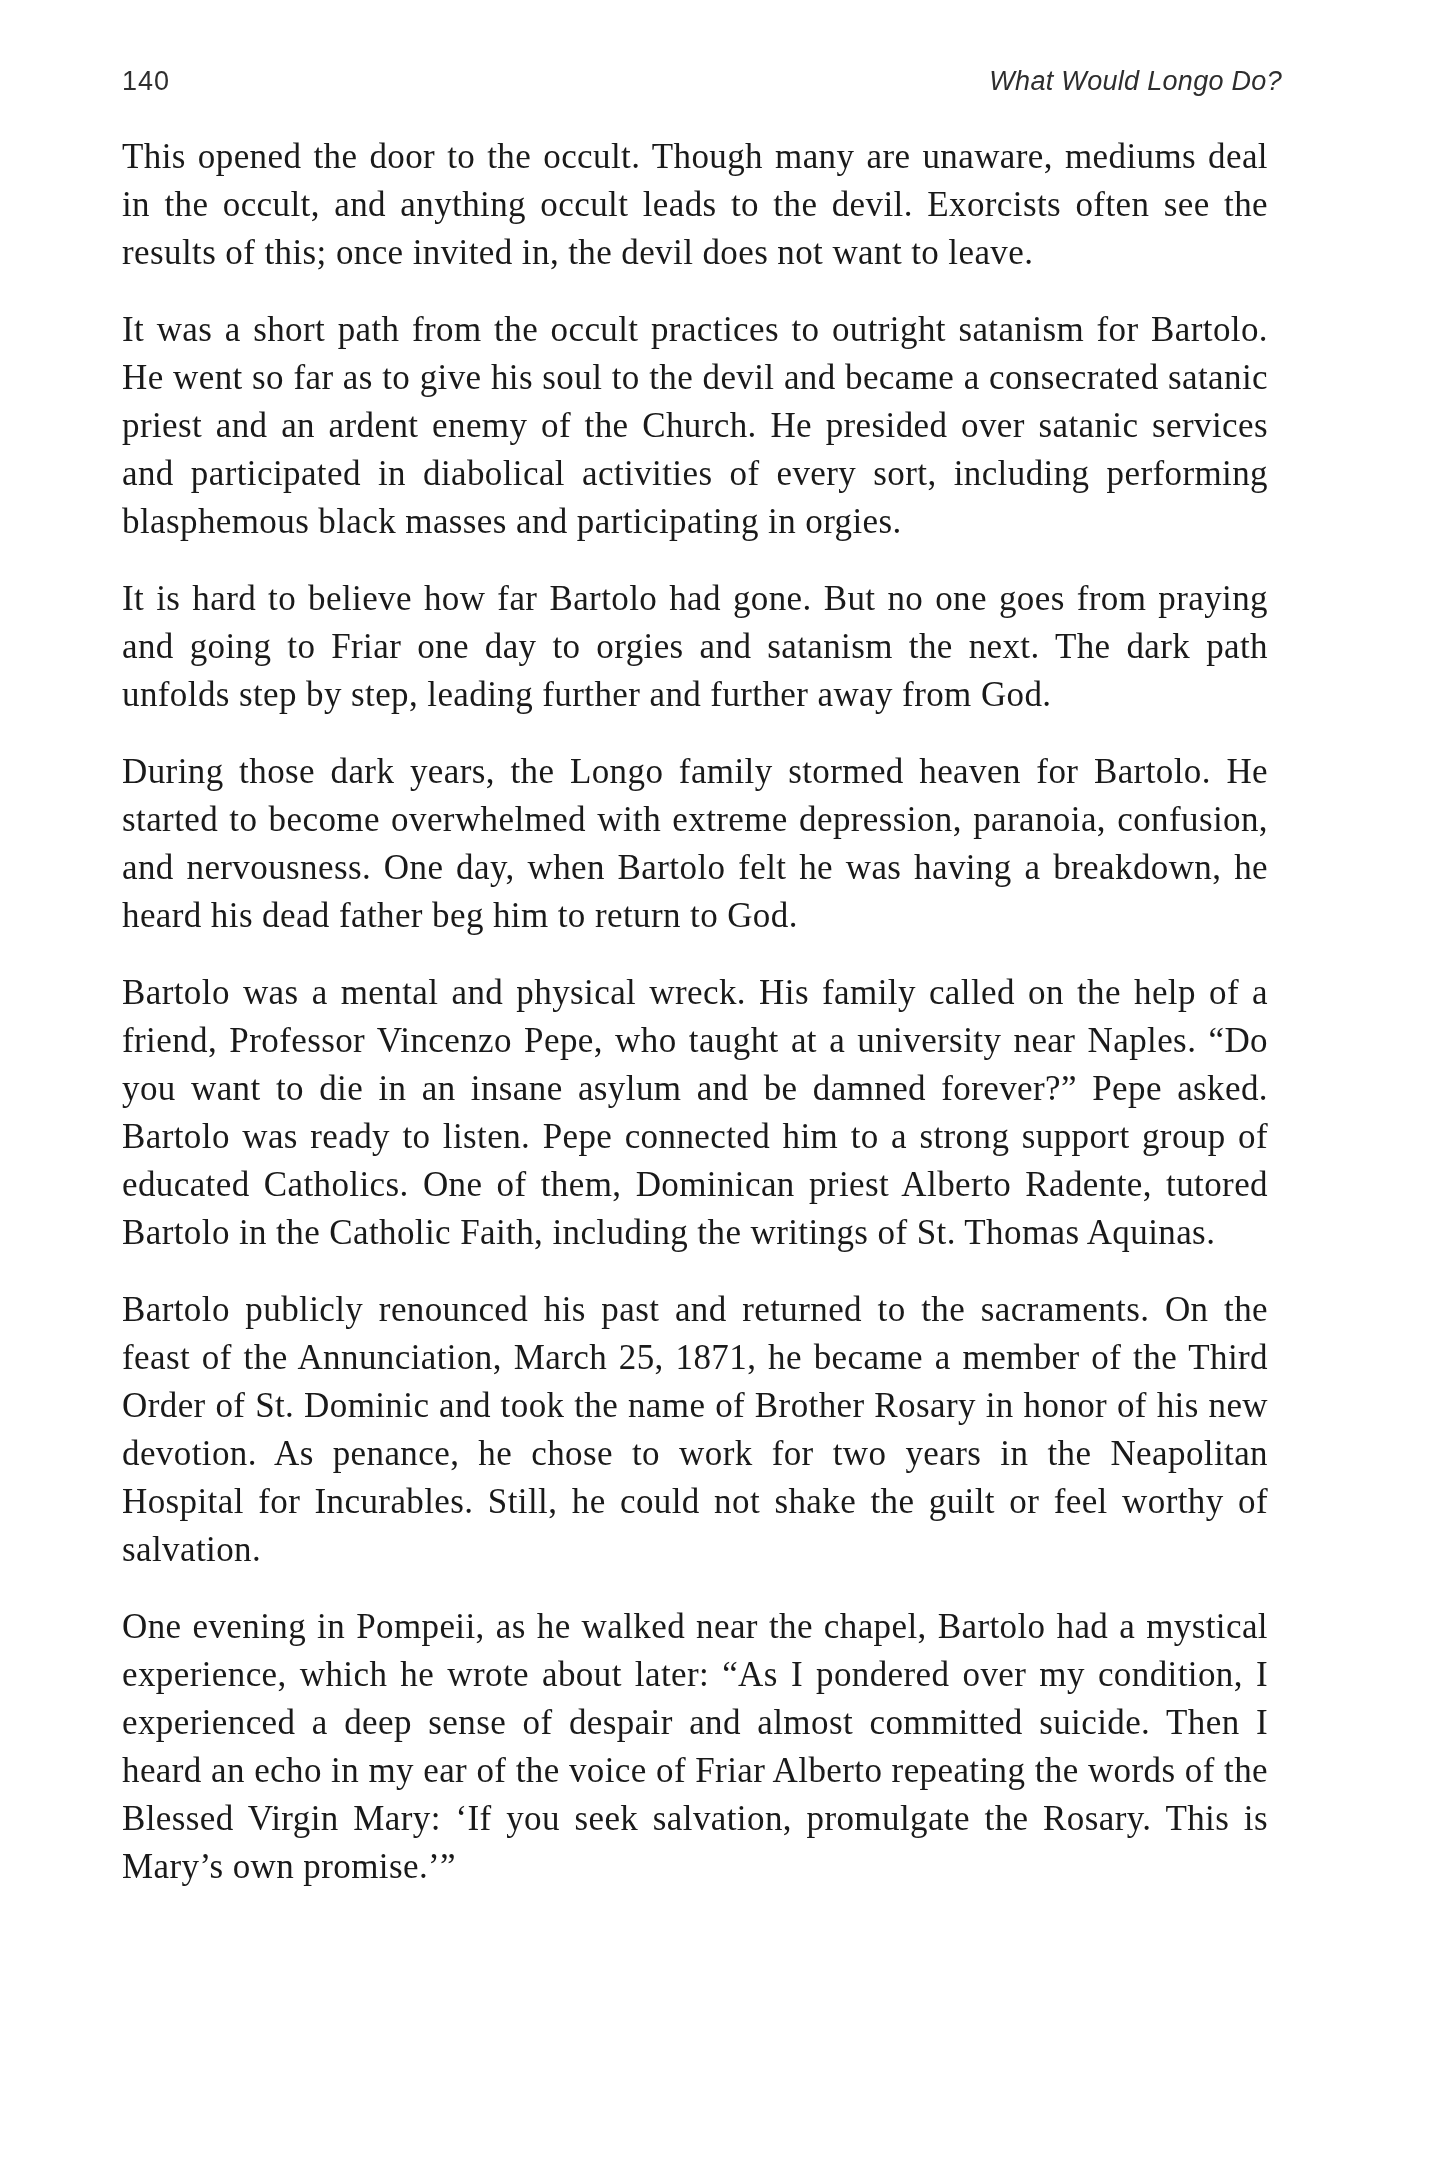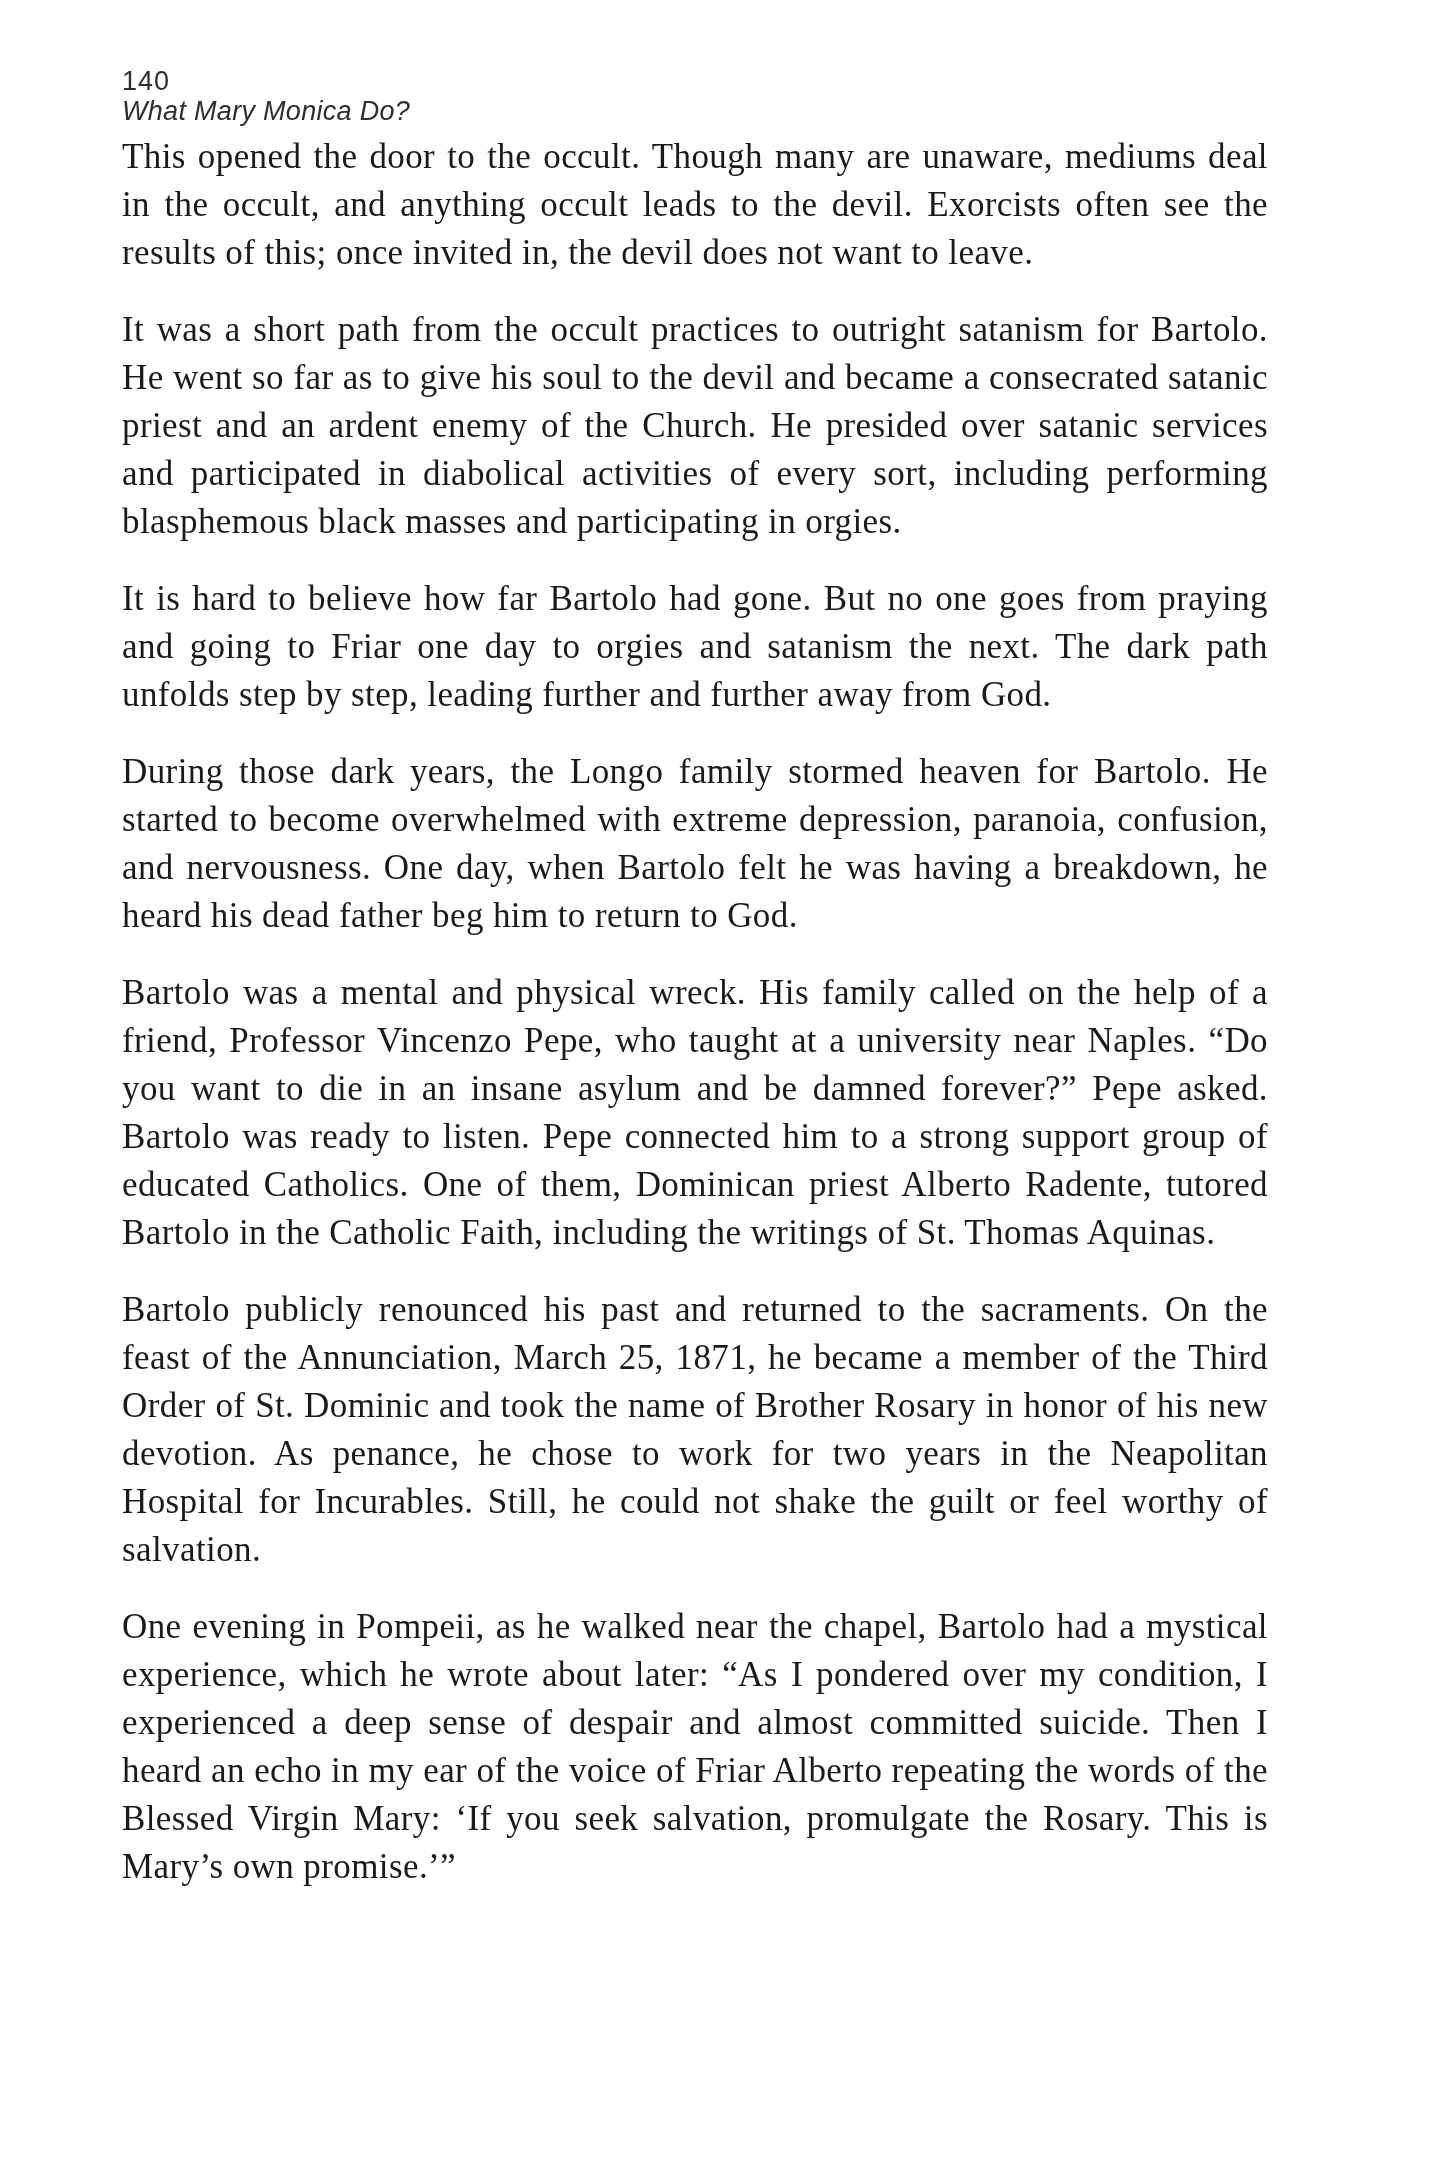--- a/index.html
+++ b/index.html
@@ -21,21 +21,20 @@
     left: 122px;
     right: 163px;
     display: flex;
     justify-content: space-between;
     align-items: baseline;
     font-family: "Liberation Sans", sans-serif;
     font-size: 27px;
     line-height: 30px;
     color: #2e2e2e;
     font-weight: 400;
-    flex-direction: column;
   }
   .page-number {
     font-style: normal;
     letter-spacing: 1px;
   }
   .running-title {
     font-style: italic;
     letter-spacing: 0.3px;
   }
   .page-body {
@@ -58,21 +57,21 @@
     margin-bottom: 0;
   }
 </style>
 </head>
 <body>
 
 <div class="page">
 
   <header class="page-header">
     <span class="page-number">140</span>
-    <span class="running-title">What Mary Monica Do?</span>
+    <span class="running-title">What Would Longo Do?</span>
   </header>
 
   <main class="page-body">
     <p>This opened the door to the occult. Though many are unaware, mediums deal in the occult, and anything occult leads to the devil. Exorcists often see the results of this; once invited in, the devil does not want to leave.</p>
     <p>It was a short path from the occult practices to outright satanism for Bartolo. He went so far as to give his soul to the devil and became a consecrated satanic priest and an ardent enemy of the Church. He presided over satanic services and participated in diabolical activities of every sort, including performing blasphemous black masses and participating in orgies.</p>
     <p>It is hard to believe how far Bartolo had gone. But no one goes from praying and going to Friar one day to orgies and satanism the next. The dark path unfolds step by step, leading further and further away from God.</p>
     <p>During those dark years, the Longo family stormed heaven for Bartolo. He started to become overwhelmed with extreme depression, paranoia, confusion, and nervousness. One day, when Bartolo felt he was having a breakdown, he heard his dead father beg him to return to God.</p>
     <p>Bartolo was a mental and physical wreck. His family called on the help of a friend, Professor Vincenzo Pepe, who taught at a university near Naples. “Do you want to die in an insane asylum and be damned forever?” Pepe asked. Bartolo was ready to listen. Pepe connected him to a strong support group of educated Catholics. One of them, Dominican priest Alberto Radente, tutored Bartolo in the Catholic Faith, including the writings of St. Thomas Aquinas.</p>
     <p>Bartolo publicly renounced his past and returned to the sacraments. On the feast of the Annunciation, March 25, 1871, he became a member of the Third Order of St. Dominic and took the name of Brother Rosary in honor of his new devotion. As penance, he chose to work for two years in the Neapolitan Hospital for Incurables. Still, he could not shake the guilt or feel worthy of salvation.</p>
     <p>One evening in Pompeii, as he walked near the chapel, Bartolo had a mystical experience, which he wrote about later: “As I pondered over my condition, I experienced a deep sense of despair and almost committed suicide. Then I heard an echo in my ear of the voice of Friar Alberto repeating the words of the Blessed Virgin Mary: ‘If you seek salvation, promulgate the Rosary. This is Mary’s own promise.’”</p>

